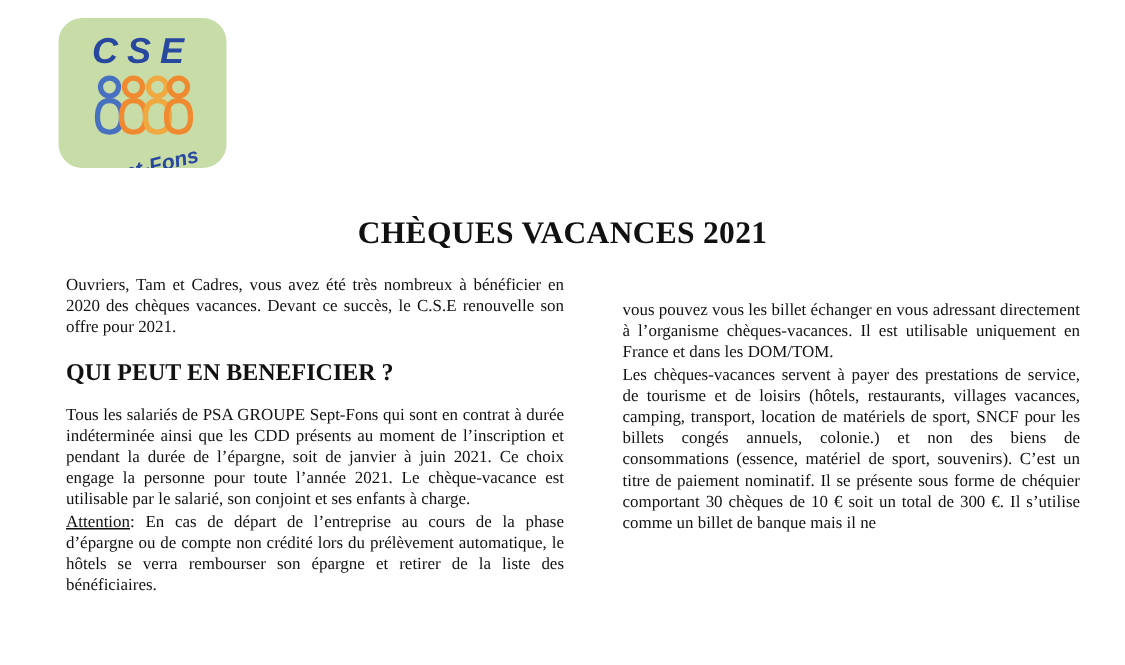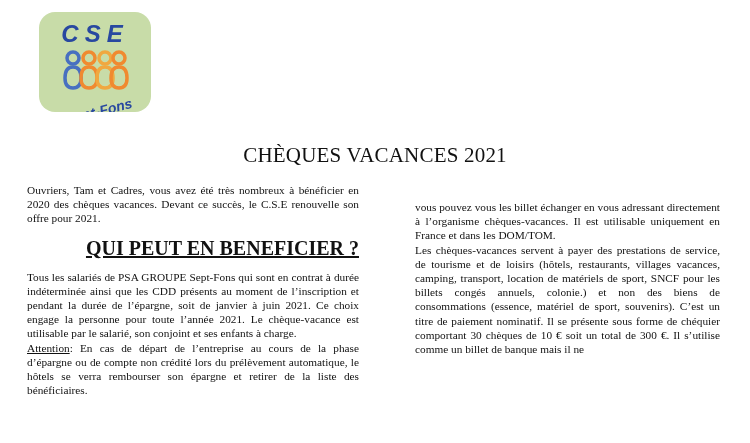--- a/index.html
+++ b/index.html
@@ -8,28 +8,28 @@
     font-family:"Liberation Serif", "DejaVu Serif", serif; color:#111;
     position:relative;
   }
   .logo {
     position:absolute; left:39px; top:12px; width:112px; height:100px;
     background:#c8dca8; border-radius:16px; overflow:hidden;
   }
   .logo svg { position:absolute; left:0; top:0; }
   .title {
     position:absolute; left:0; width:750px; top:143px; text-align:center;
-    font-weight:normal; font-size:21px; letter-spacing:0.2px;
+    font-weight:bold; font-size:21px; letter-spacing:0.2px;
   }
   .col { position:absolute; font-size:11.3px; line-height:14.2px; text-align:justify; }
-  .col-left { left:27px; top:183px; width:332px; }
+  .col-left { left:44px; top:183px; width:332px; }
   .col-right { left:415px; top:200px; width:305px; }
   .col p { margin:0; }
   .h2 {
-    font-weight:bold; font-size:20px; text-align:right; line-height:17px;text-decoration:underline;
+    font-weight:bold; font-size:16px; text-align:left; line-height:17px;
   }
   .h2.left { margin:14px 0 13px 0; }
   .h2.right { margin:13px 0 14px 0; }
   .att { font-weight:normal; text-decoration:underline; }
 </style>
 </head>
 <body>
 
 <div class="logo">
   <svg width="112" height="124" viewBox="0 0 112 124">

